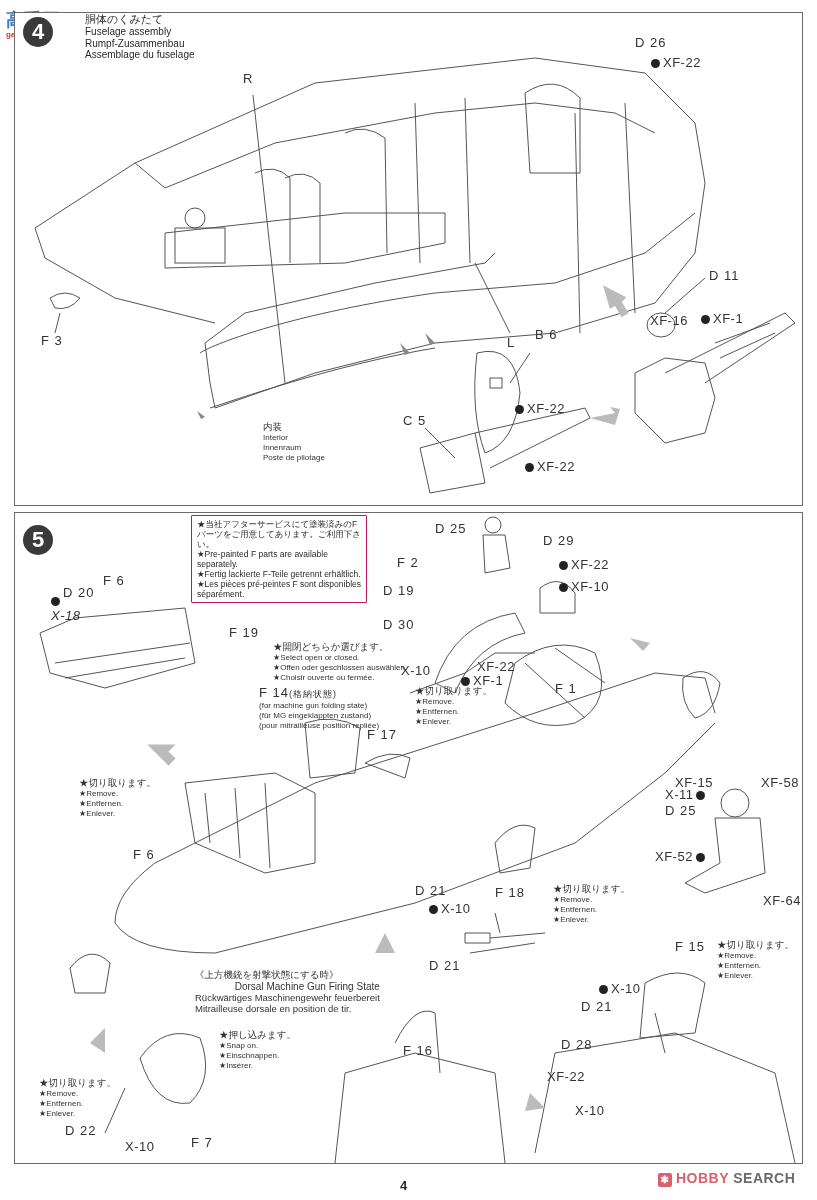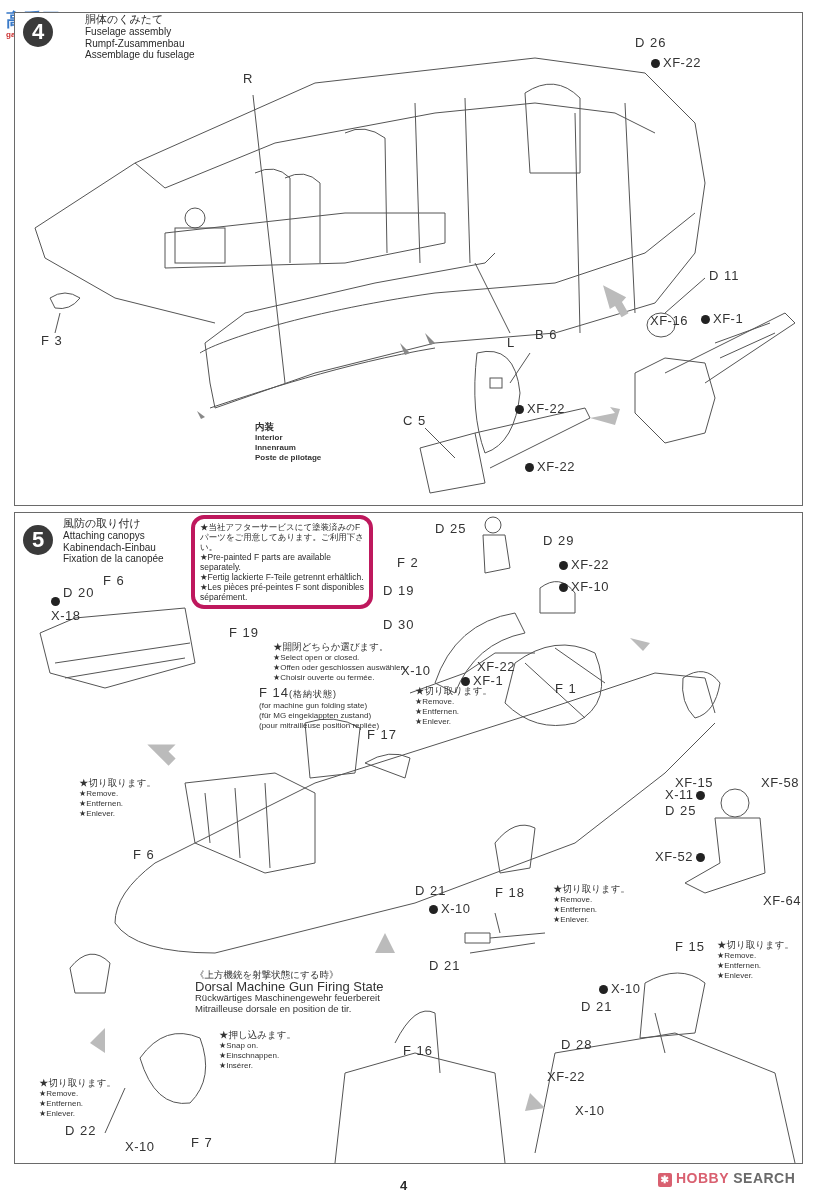--- a/index.html
+++ b/index.html
@@ -7,21 +7,21 @@
   .abs{position:absolute;}
   .panel{position:absolute;border:1.5px solid #6a6a6a;background:#fff;}
   .stepnum{position:absolute;width:30px;height:30px;border-radius:50%;background:#3a3a3a;color:#fff;font-weight:bold;font-size:22px;text-align:center;line-height:30px;}
   .title-jp{font-size:11px;line-height:13px;}
   .title-l{font-size:10px;line-height:11.5px;}
   .lbl{position:absolute;font-size:13px;letter-spacing:1px;color:#333;}
   .paint{position:absolute;font-size:13px;color:#333;letter-spacing:0.5px;}
   .paint .dot{display:inline-block;width:9px;height:9px;border-radius:50%;background:#222;vertical-align:middle;margin-right:3px;}
   .note{position:absolute;font-size:8px;line-height:10px;color:#333;}
   .note .jp{font-size:9.5px;line-height:12px;}
-  .box{position:absolute;border:4px solid #be185d;border-radius:13px;padding:3px 5px;font-size:8.5px;line-height:10px;background:#fff;}
+  .box{position:absolute;border:1px solid #be185d;border-radius:1px;padding:3px 5px;font-size:8.5px;line-height:10px;background:#fff;}
   svg{position:absolute;left:0;top:0;}
   .pageno{position:absolute;left:400px;top:1178px;font-size:13px;font-weight:bold;}
   .logo-hs{position:absolute;left:658px;top:1170px;font-size:14px;font-weight:bold;letter-spacing:0.5px;}
   .logo-hs .mark{display:inline-block;width:14px;height:14px;background:#d96070;color:#fff;font-size:10px;text-align:center;line-height:14px;margin-right:4px;border-radius:2px;}
   .logo-hs .h{color:#d96070;}
   .logo-hs .s{color:#6a6a6a;}
   .wm{position:absolute;left:6px;top:8px;font-size:18px;font-weight:bold;color:#3a7ac8;}
   .wm small{display:block;font-size:8px;color:#c33;margin-top:-2px;}
 </style>
 </head>
@@ -102,21 +102,21 @@
 
   <div class="lbl" style="left:694px;top:255px;">D 11</div>
   <div class="paint" style="left:612px;top:300px;margin-left:23px;"><span>XF-16</span></div>
   <div class="paint" style="left:686px;top:298px;"><span class="dot"></span><span>XF-1</span></div>
 
   <div class="lbl" style="left:520px;top:314px;">B 6</div>
   <div class="paint" style="left:500px;top:388px;"><span class="dot"></span><span>XF-22</span></div>
   <div class="lbl" style="left:388px;top:400px;">C 5</div>
   <div class="paint" style="left:510px;top:446px;"><span class="dot"></span><span>XF-22</span></div>
 
-  <div class="note" style="left:240px;top:408px;font-weight:bold;">
+  <div class="note" style="left:248px;top:408px;">
     <div class="jp">内装</div>
     <div>Interior</div>
     <div>Innenraum</div>
     <div>Poste de pilotage</div>
   </div>
 </div>
 
 <div class="panel" style="left:14px;top:512px;width:787px;height:650px;">
   <svg width="787" height="650">
     <g fill="none" stroke="#555" stroke-width="1">
@@ -176,36 +176,30 @@
     <g fill="#bbb">
       <path d="M140 220 L160 240 L150 240 L150 250 L140 250 Z" transform="rotate(-45 150 235)"></path>
       <path d="M615 125 L635 130 L628 138 Z"></path>
       <path d="M370 420 L380 440 L360 440 Z"></path>
       <path d="M75 530 L90 515 L90 540 Z"></path>
       <path d="M515 580 L530 595 L510 598 Z"></path>
     </g>
   </svg>
 
   <div class="stepnum" style="left:8px;top:12px;">5</div>
-  <div class="abs" style="left:48px;top:4px;">
-    <div class="title-jp">風防の取り付け</div>
-    <div class="title-l">Attaching canopys</div>
-    <div class="title-l">Kabinendach-Einbau</div>
-    <div class="title-l">Fixation de la canopée</div>
-  </div>
 
   <div class="box" style="left:176px;top:2px;width:164px;">
     <div>★当社アフターサービスにて塗装済みのFパーツをご用意してあります。ご利用下さい。</div>
     <div>★Pre-painted F parts are available separately.</div>
     <div>★Fertig lackierte F-Teile getrennt erhältlich.</div>
     <div>★Les pièces pré-peintes F sont disponibles séparément.</div>
   </div>
 
   <div class="lbl" style="left:48px;top:72px;">D 20</div>
-  <div class="paint" style="left:36px;top:80px;"><span class="dot"></span><br><span>X-18</span></div>
+  <div class="paint" style="left:36px;top:80px;font-style:italic;"><span class="dot"></span><br><span>X-18</span></div>
   <div class="lbl" style="left:88px;top:60px;">F 6</div>
   <div class="lbl" style="left:214px;top:112px;">F 19</div>
   <div class="note" style="left:214px;top:128px;margin-left:44px;">
     <div class="jp">★開閉どちらか選びます。</div>
     <div>★Select open or closed.</div>
     <div>★Offen oder geschlossen auswählen.</div>
     <div>★Choisir ouverte ou fermée.</div>
   </div>
   <div class="lbl" style="left:244px;top:172px;"><span>F 14</span><span style="font-size:9px;">(格納状態)</span></div>
   <div class="note" style="left:244px;top:188px;">
@@ -255,21 +249,21 @@
   <div class="paint" style="left:746px;top:262px;"><span>XF-58</span></div>
   <div class="paint" style="left:650px;top:274px;"><span>X-11</span><span class="dot" style="margin-left:2px;"></span></div>
   <div class="lbl" style="left:650px;top:290px;">D 25</div>
   <div class="paint" style="left:640px;top:336px;"><span>XF-52</span><span class="dot" style="margin-left:3px;"></span></div>
   <div class="paint" style="left:748px;top:380px;"><span>XF-64</span></div>
 
   <div class="lbl" style="left:414px;top:445px;">D 21</div>
 
   <div class="note" style="left:180px;top:456px;">
     <div class="jp">《上方機銃を射撃状態にする時》</div>
-    <div style="font-size:13px;line-height:11px;text-align:right;">Dorsal Machine Gun Firing State</div>
+    <div style="font-size:10px;line-height:11px;text-align:right;">Dorsal Machine Gun Firing State</div>
     <div style="font-size:9.5px;line-height:11px;">Rückwärtiges Maschinengewehr feuerbereit</div>
     <div style="font-size:9.5px;line-height:11px;">Mitrailleuse dorsale en position de tir.</div>
   </div>
 
   <div class="lbl" style="left:388px;top:530px;">F 16</div>
 
   <div class="lbl" style="left:660px;top:426px;">F 15</div>
   <div class="note" style="left:702px;top:426px;">
     <div class="jp">★切り取ります。</div>
     <div>★Remove.</div>

